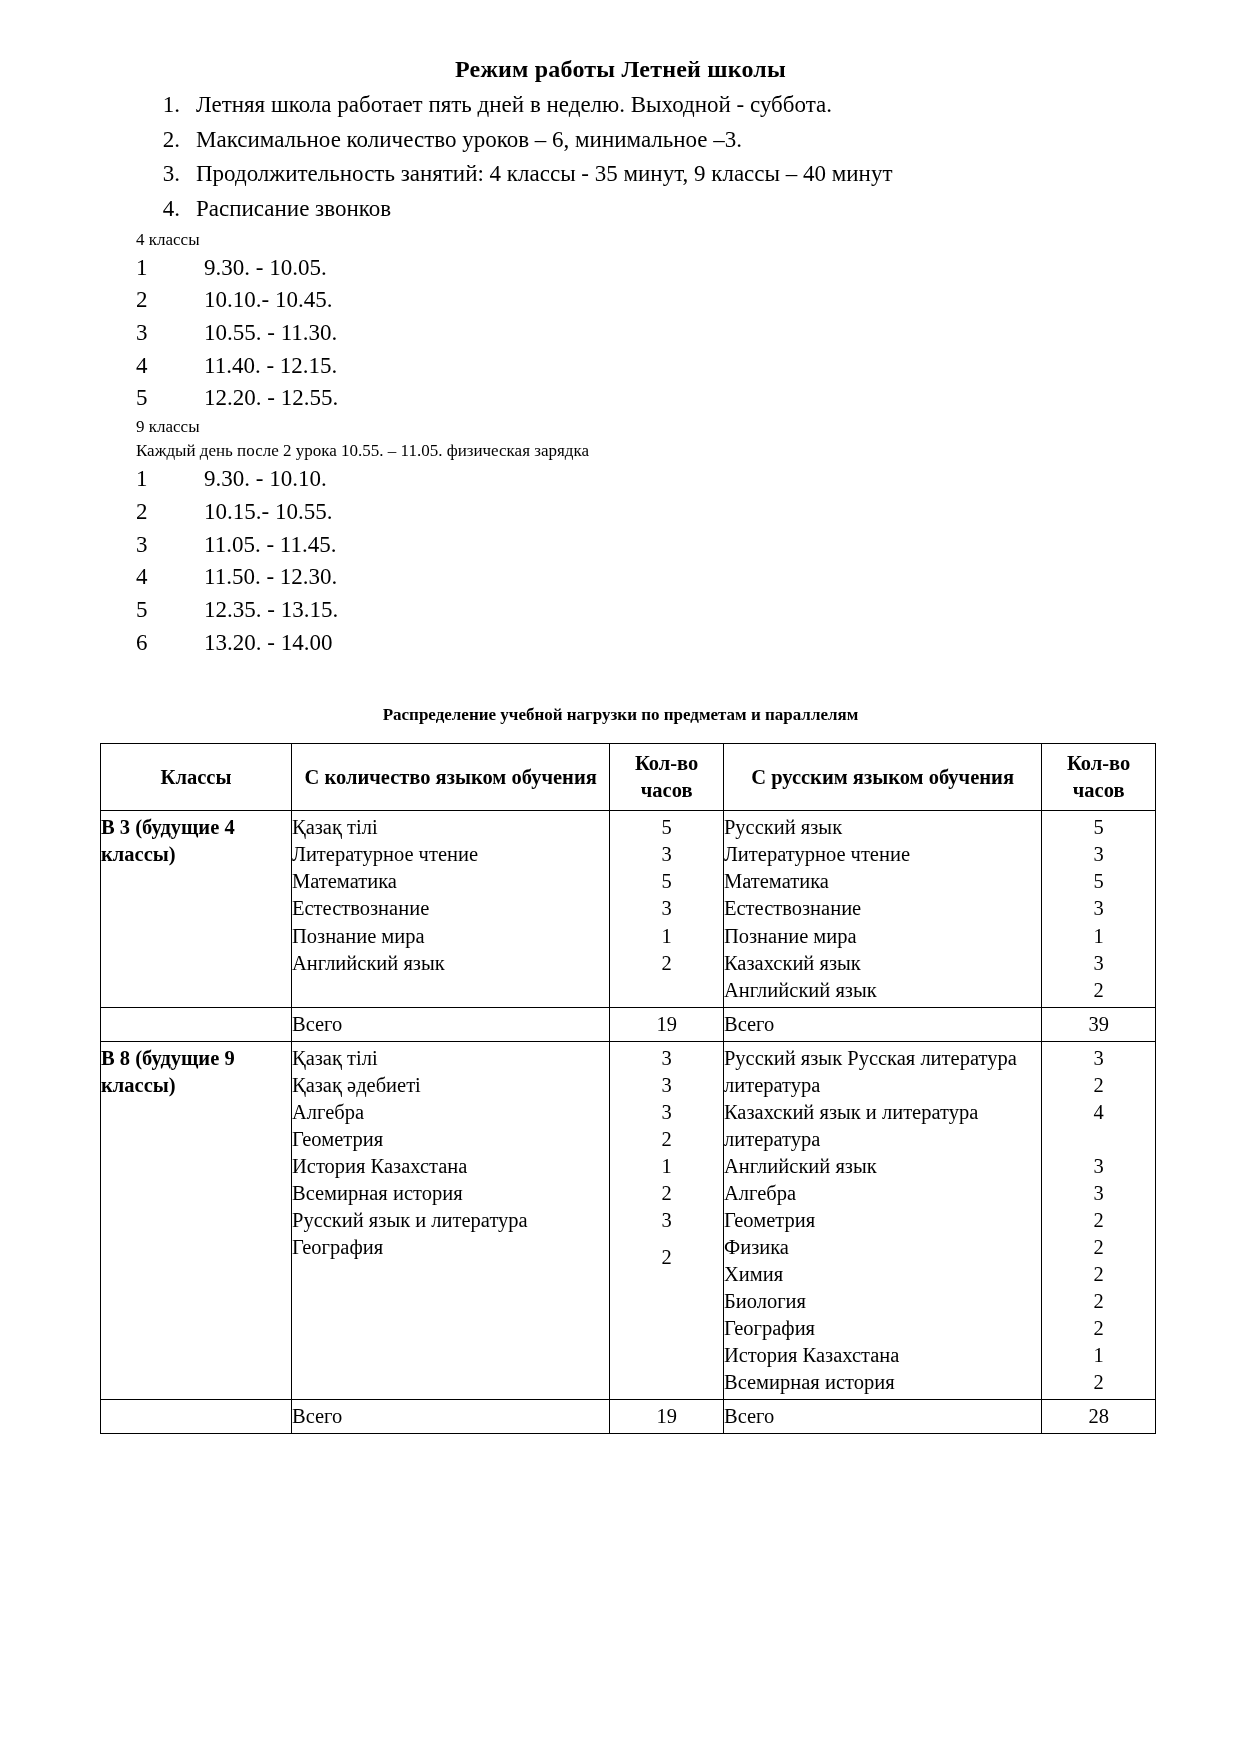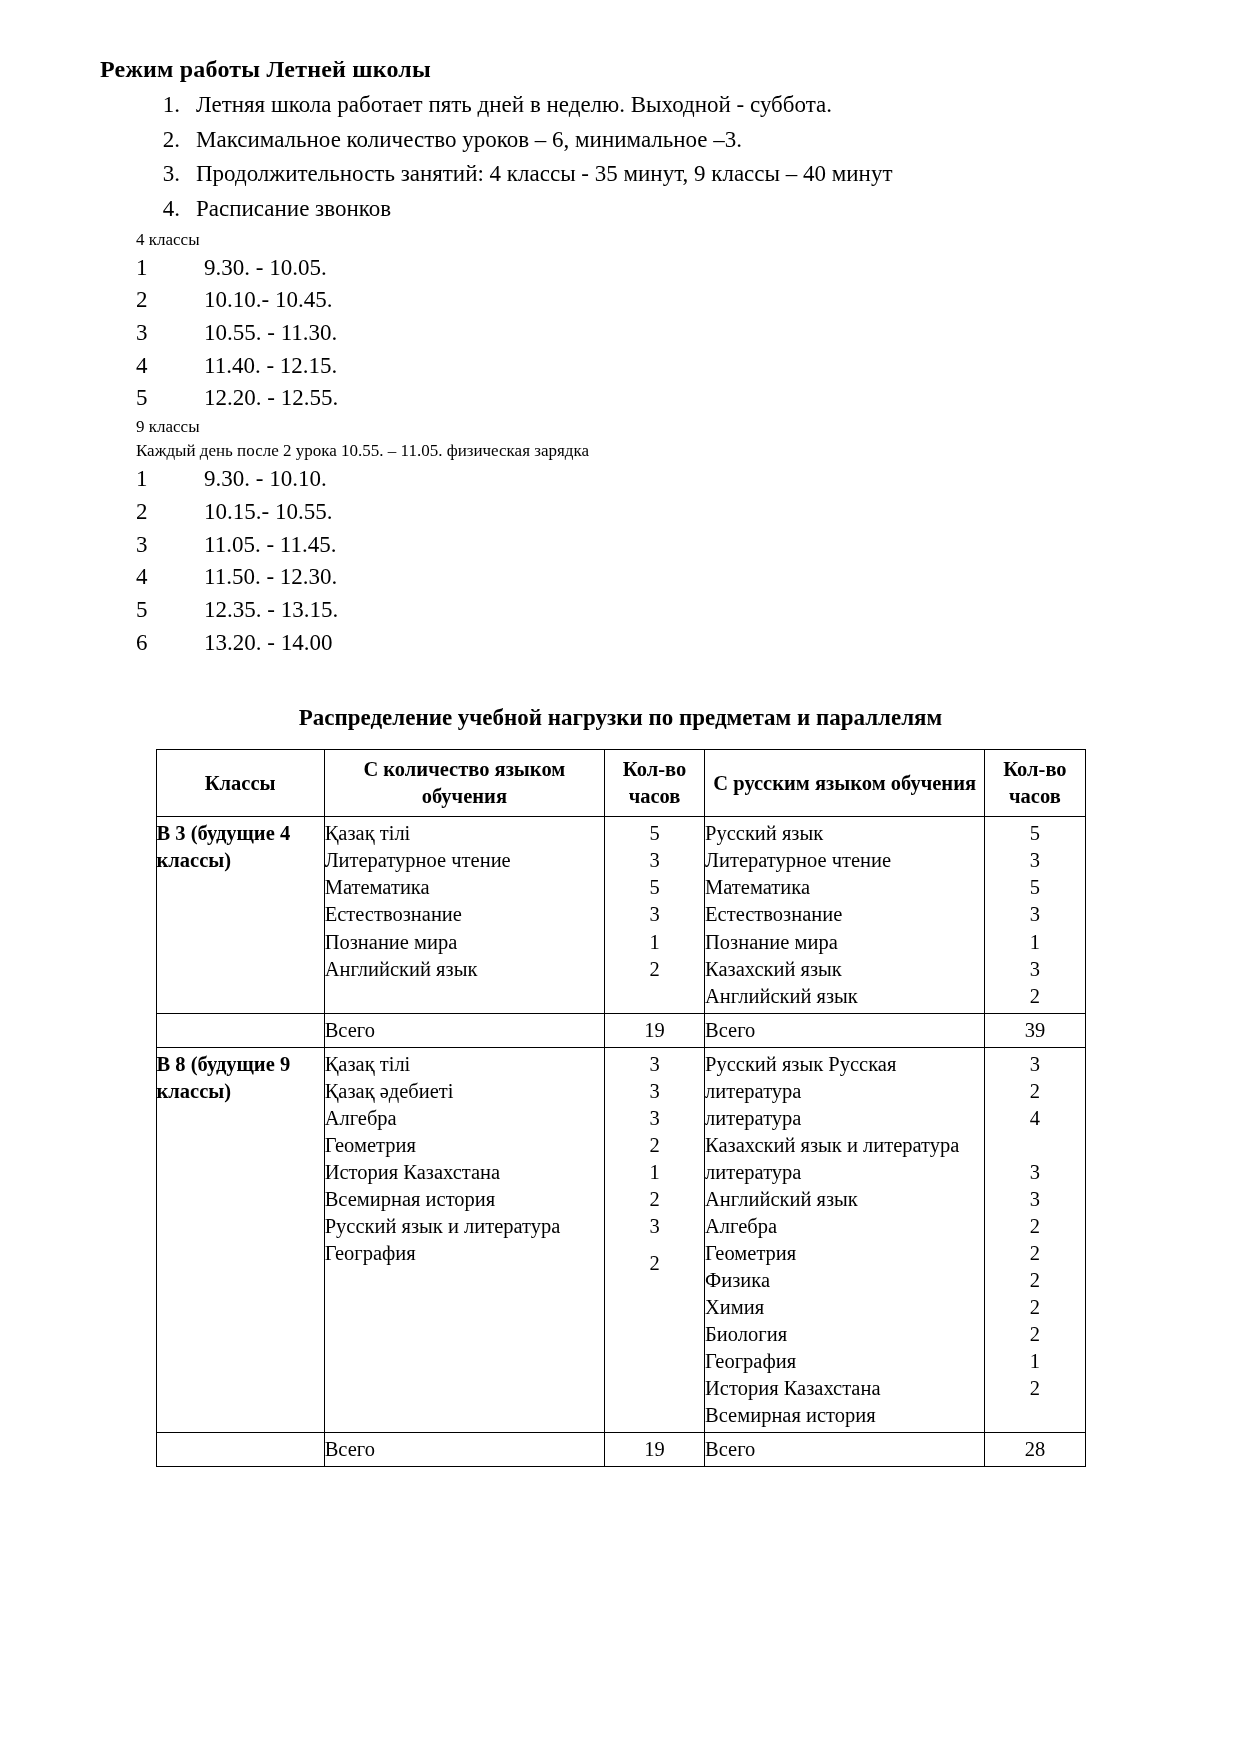--- a/index.html
+++ b/index.html
@@ -14,21 +14,21 @@
     color: #000000;
   }
   .page {
     width: 1241px;
     min-height: 1755px;
     box-sizing: border-box;
     padding: 48px 100px 40px 100px;
     position: relative;
   }
   .doc-title {
-    text-align: left;
+    text-align: center;
     font-weight: bold;
     font-size: 24px;
     margin: 8px 0 6px 0;
     letter-spacing: 0.2px;
   }
   ol.main-list {
     margin: 0;
     padding: 0 0 0 96px;
     list-style: none;
     counter-reset: mainitem;
@@ -63,26 +63,26 @@
   .bell-row .bell-no {
     width: 68px;
     flex: 0 0 68px;
   }
   .bell-row .bell-time {
     flex: 1 1 auto;
   }
   .section-title {
     text-align: center;
     font-weight: bold;
-    font-size: 23px;
+    font-size: 17px;
     margin: 46px 0 18px 0;
   }
   table.load {
     border-collapse: collapse;
-    width: 930px;
+    width: 1056px;
     margin: 0 auto;
     table-layout: fixed;
   }
   table.load td, table.load th {
     border: 1.5px solid #000000;
     vertical-align: top;
     padding: 3px 0;
     font-size: 20.5px;
     line-height: 1.32;
   }

